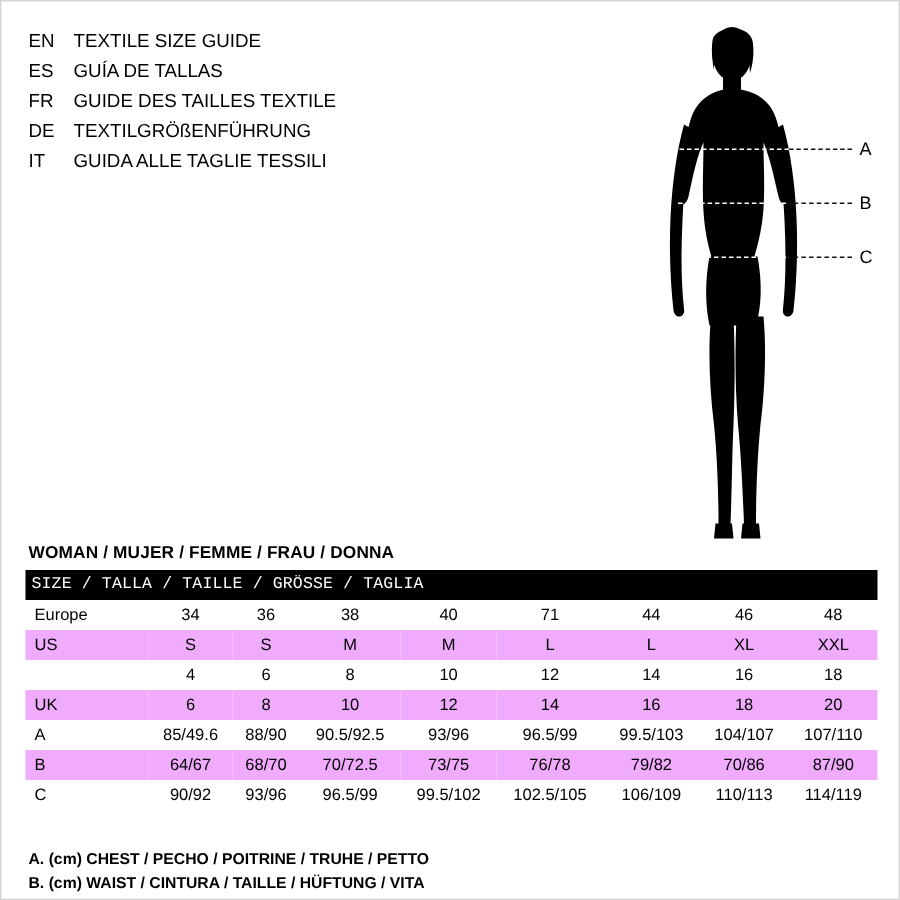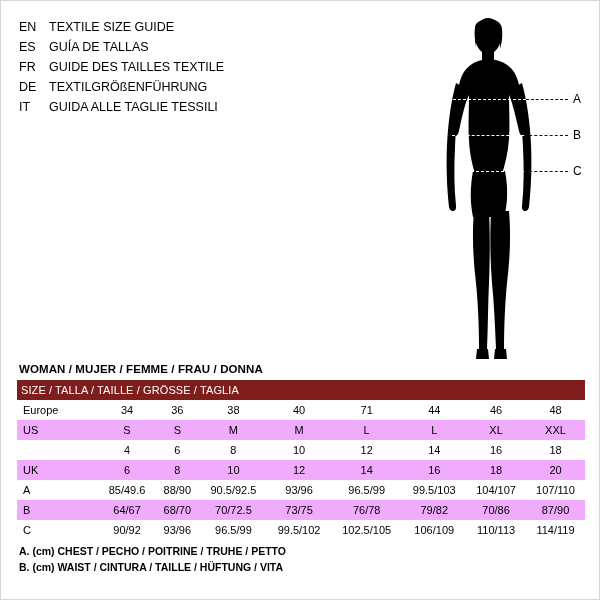--- a/index.html
+++ b/index.html
@@ -92,22 +92,23 @@
     font-size: 11px;
   }
   table.size-table td, table.size-table th {
     padding: 2px 4px;
     text-align: center;
     font-weight: normal;
     line-height: 14px;
     height: 16px;
   }
   table.size-table tr.header-row {
-    background: #7f1d1d;
+    background: #000000;
     color: #ffffff;
+    font-family: Liberation Mono, monospace;
   }
   table.size-table tr.header-row td {
     text-align: left;
     font-size: 11px;
     letter-spacing: 0.1px;
   }
   table.size-table tr.odd {
     background: #ffffff;
   }
   table.size-table tr.even {
@@ -115,21 +116,21 @@
   }
   table.size-table td.rowlabel {
     text-align: left;
     padding-left: 6px;
     width: 72px;
     margin-left: 11px;
   }
   .legend {
     position: absolute;
     left: 18px;
-    top: 542px;
+    top: 564px;
     width: 560px;
   }
   .legend-row {
     font-size: 10.5px;
     font-weight: bold;
     line-height: 16px;
     color: #000;
   }
 </style>
 </head>

